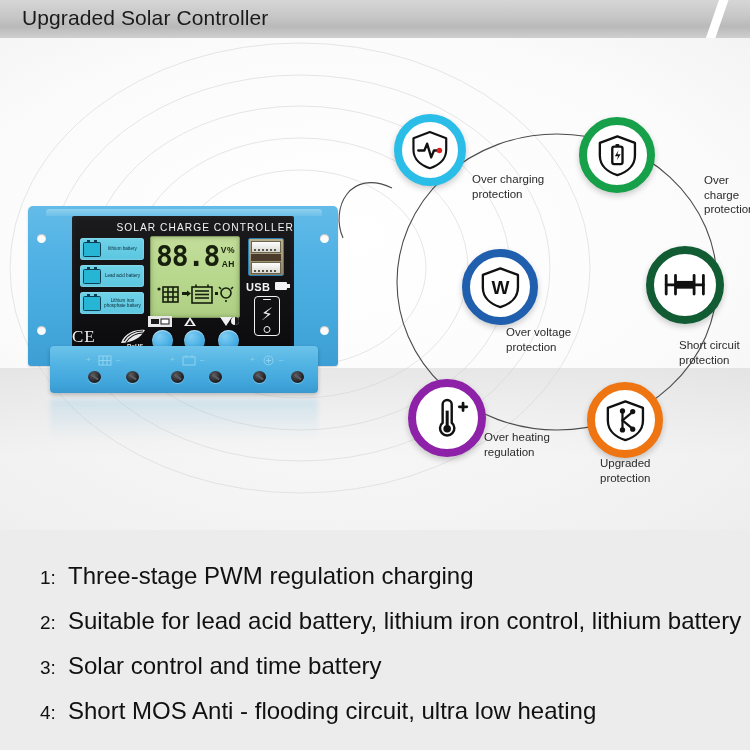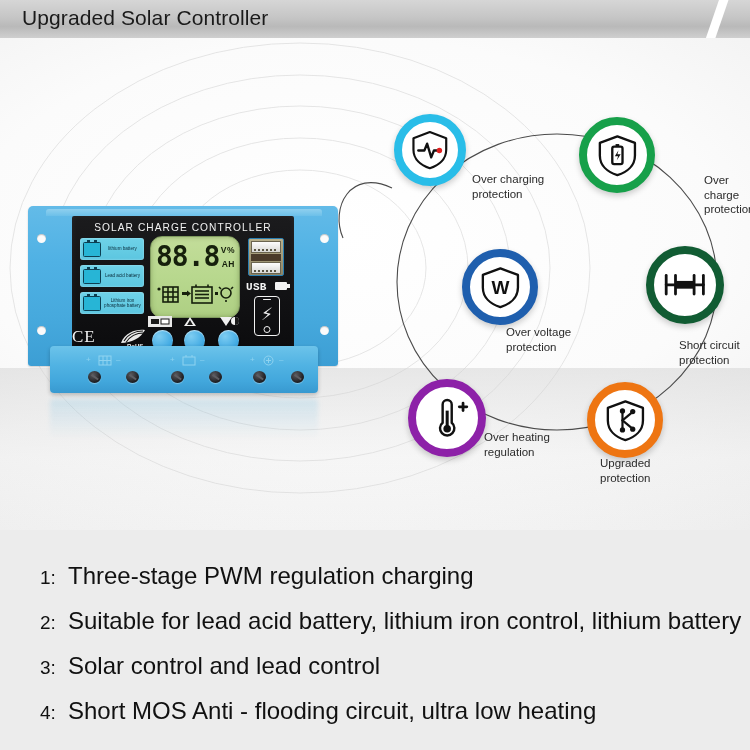--- a/index.html
+++ b/index.html
@@ -73,21 +73,21 @@
     position:absolute;width:9px;height:9px;border-radius:50%;
     background:#fbfbfb;box-shadow:inset 0 1px 1px rgba(0,0,0,.22);
   }
   .panel{
     position:absolute;left:44px;top:10px;width:222px;height:140px;
     background:linear-gradient(to bottom,#1b1b1d 0%,#121214 55%,#0b0b0d 100%);
     border-radius:2px;
     box-shadow:inset 0 0 6px rgba(255,255,255,.06);
   }
   .panel-title{
-    position:absolute;left:0;top:6px;width:222px;text-align:center;
+    position:absolute;left:0;top:6px;width:222px;text-align:right;
     font-size:10.2px;letter-spacing:1.05px;color:#f2f2f2;
     font-family:"Liberation Sans","DejaVu Sans",sans-serif;
   }
   .bat-chip{
     position:absolute;left:8px;width:64px;height:22px;
     background:linear-gradient(to bottom,#6fd2e8,#5cc6e0);
     border-radius:3px;display:flex;align-items:center;
     box-shadow:inset 0 0 2px rgba(255,255,255,.5);
   }
   .bat-chip .bicon{
@@ -101,21 +101,21 @@
   .bat-chip .bicon:after{
     content:"";position:absolute;right:3px;top:-2.6px;width:3px;height:2px;background:#0d3f52;
   }
   .bat-chip .blbl{
     flex:1;text-align:center;font-size:4.6px;line-height:5.4px;
     color:#0b2d3c;padding:0 1px;
   }
   .lcd{
     position:absolute;left:78px;top:20px;width:88px;height:80px;
     background:linear-gradient(to bottom,#c3dd9a 0%,#b8d88e 50%,#aecf83 100%);
-    border-radius:12px;border:1px solid #7f9a5e;
+    border-radius:2px;border:1px solid #7f9a5e;
     box-shadow:inset 0 0 5px rgba(60,80,30,.35);
   }
   .lcd-digits{
     position:absolute;left:5px;top:6px;font-size:28px;line-height:28px;
     color:#16200c;font-family:"DejaVu Sans Mono","Liberation Mono",monospace;
     font-weight:bold;letter-spacing:-1px;
   }
   .lcd-unit{
     position:absolute;right:4px;font-size:8.5px;font-weight:bold;color:#16200c;
     font-family:"Liberation Sans","DejaVu Sans",sans-serif;letter-spacing:.5px;
@@ -136,21 +136,21 @@
   }
   .usb-slot{height:12px;background:linear-gradient(to bottom,#fdfdfd,#d8d8d4);
     border:1px solid #6b6550;box-sizing:border-box;position:relative;}
   .usb-slot:after{
     content:"";position:absolute;left:2px;bottom:1.5px;right:2px;height:2px;
     background:repeating-linear-gradient(to right,#5a5544 0 2px,transparent 2px 4px);
   }
   .usb-mid{height:7px;background:#4a3b2a;margin:1px 0;}
   .usb-label{
     position:absolute;left:174px;top:65px;font-size:11px;font-weight:bold;
-    color:#f5f5f5;font-family:Liberation Mono, monospace;letter-spacing:.3px;
+    color:#f5f5f5;font-family:Liberation Sans, sans-serif;letter-spacing:.3px;
   }
   .usb-plug{
     position:absolute;left:203px;top:66px;width:12px;height:8px;background:#f2f2f2;border-radius:1px;
   }
   .usb-plug:after{content:"";position:absolute;right:-3px;top:2px;width:3px;height:4px;background:#f2f2f2;}
   .phone{
     position:absolute;left:182px;top:80px;width:24px;height:38px;
     border:1.8px solid #f2f2f2;border-radius:4px;
   }
   .phone:before{
@@ -457,21 +457,21 @@
     <div class="feature-row" style="top:32px;">
       <span class="feature-num">1:</span>
       <span class="feature-txt">Three-stage PWM regulation charging</span>
     </div>
     <div class="feature-row" style="top:77px;">
       <span class="feature-num">2:</span>
       <span class="feature-txt">Suitable for lead acid battery, lithium iron control, lithium battery</span>
     </div>
     <div class="feature-row" style="top:122px;">
       <span class="feature-num">3:</span>
-      <span class="feature-txt">Solar control and lead control</span>
+      <span class="feature-txt">Solar control and time battery</span>
     </div>
     <div class="feature-row" style="top:167px;">
       <span class="feature-num">4:</span>
       <span class="feature-txt">Short MOS Anti - flooding circuit, ultra low heating</span>
     </div>
   </div>
 
 </div>
 
 </body></html>

